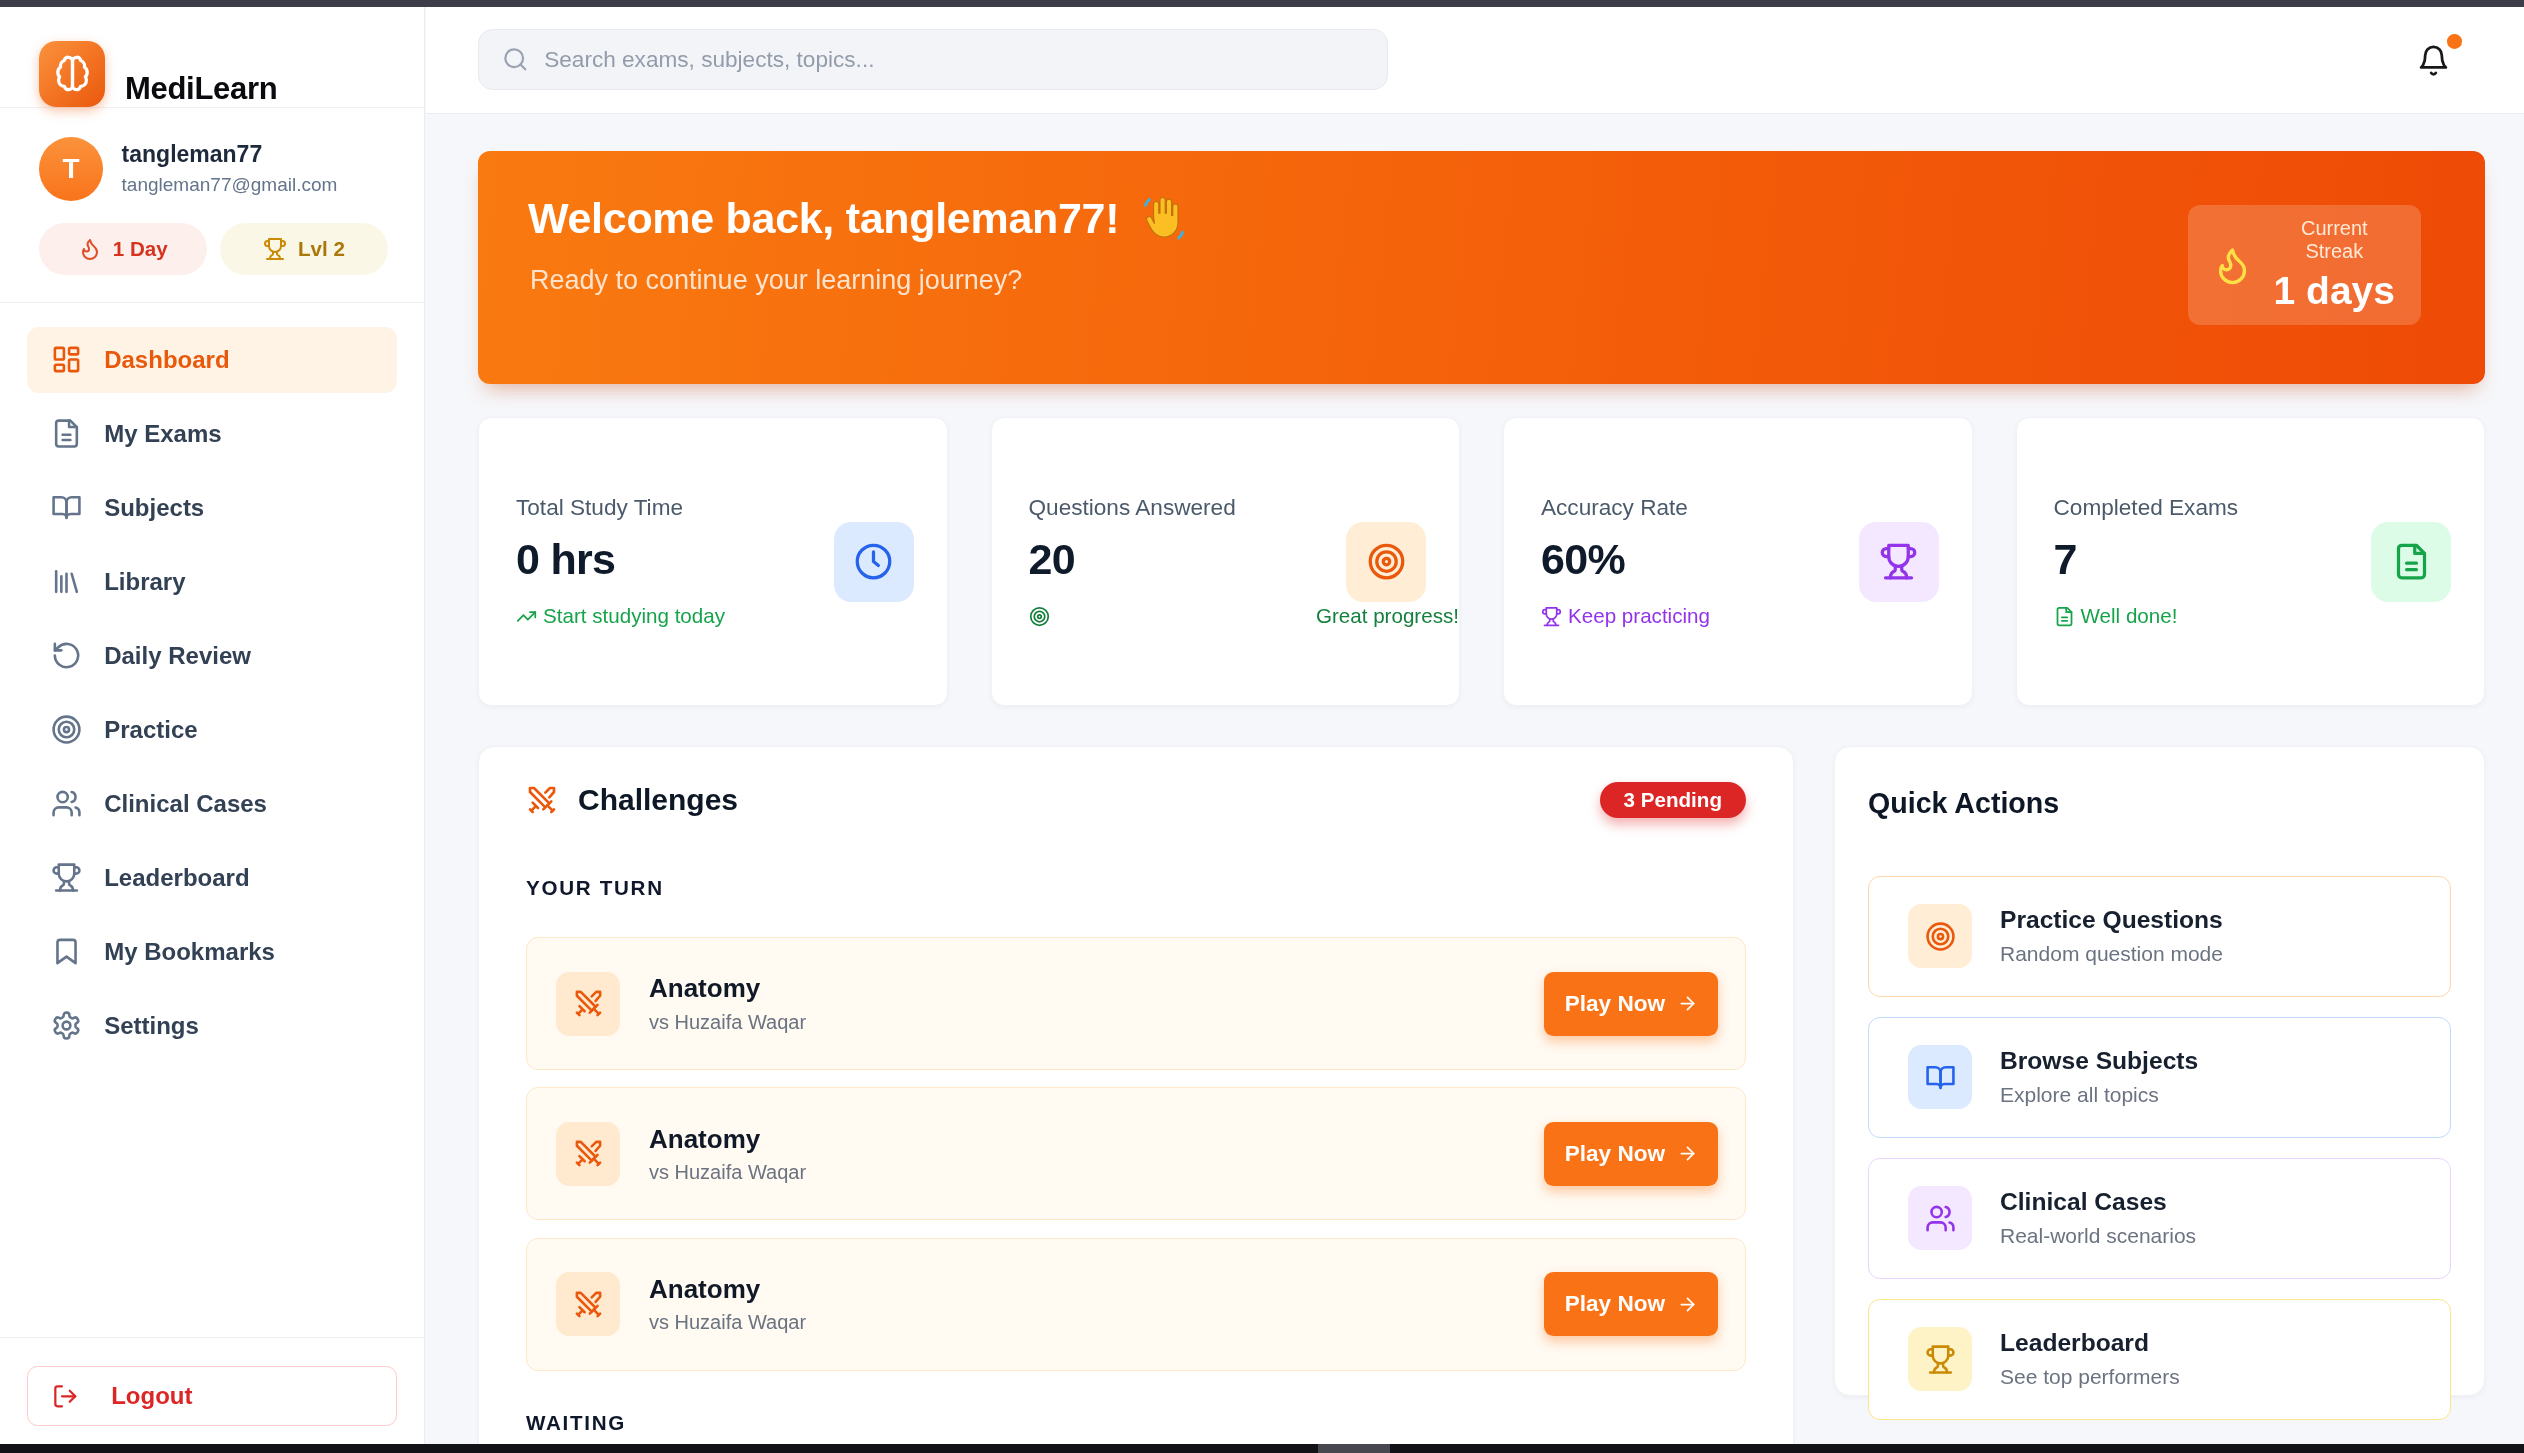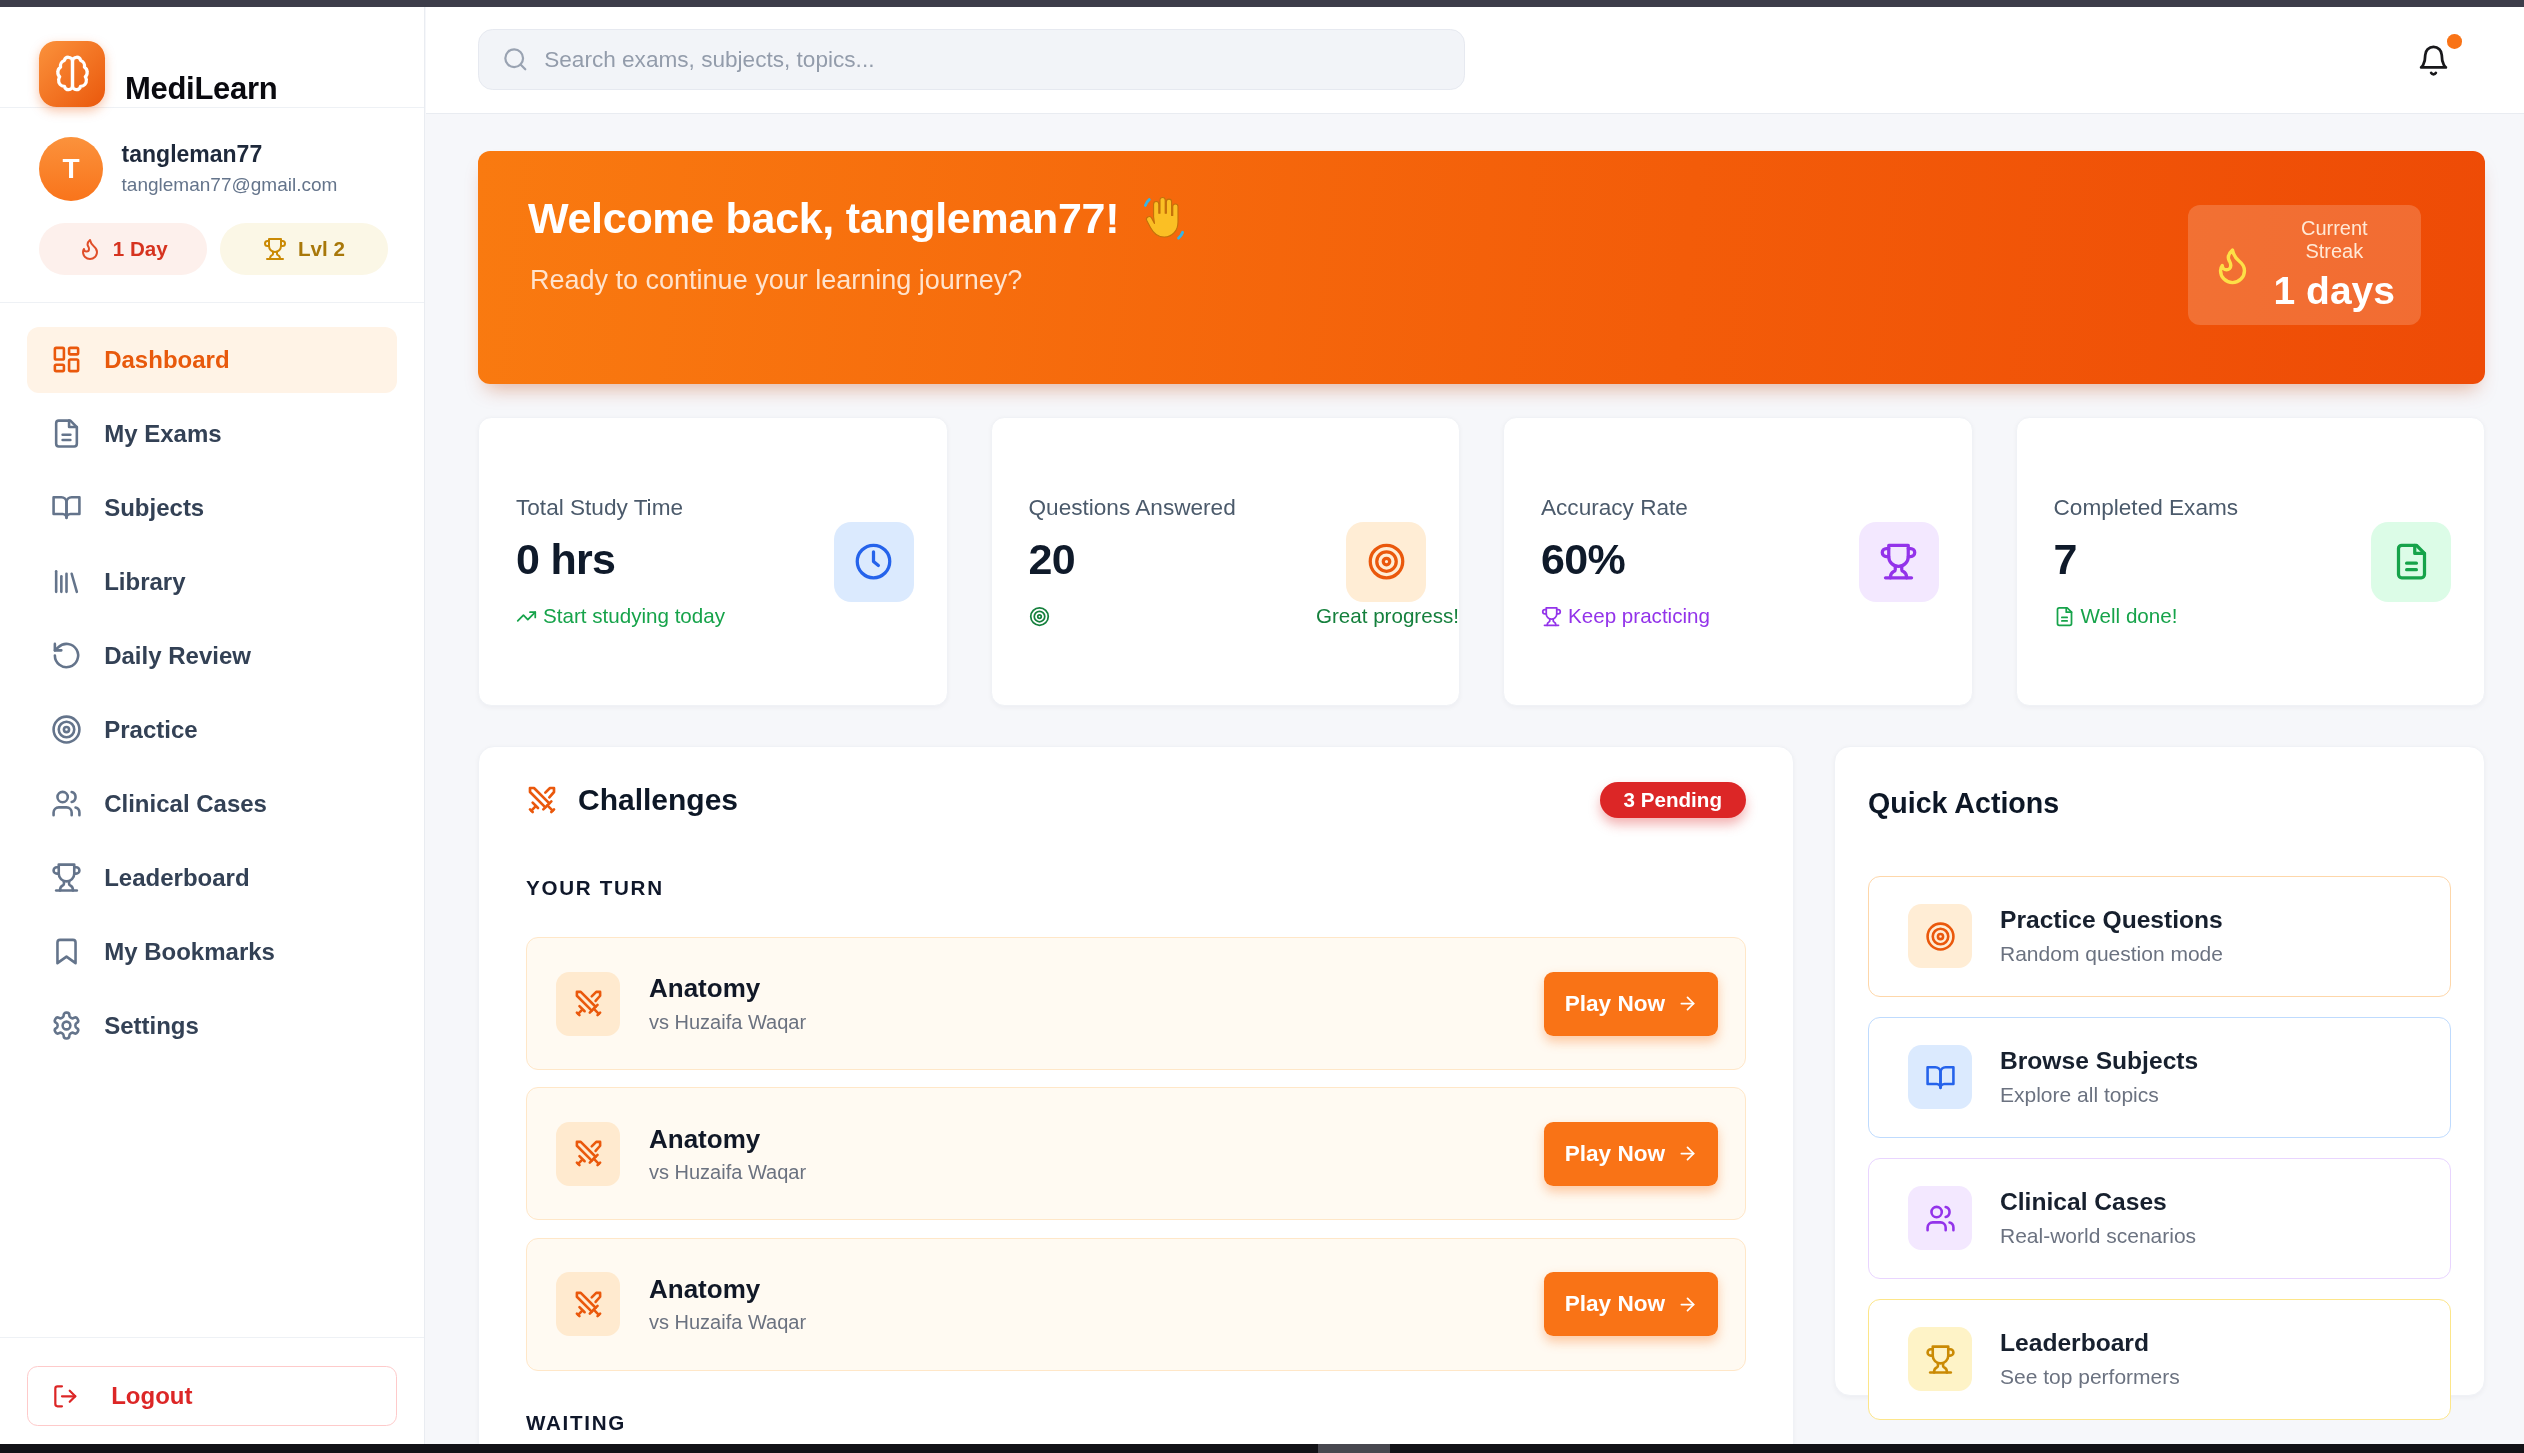--- a/index.html
+++ b/index.html
@@ -36,21 +36,21 @@
   .nav-item.active{background:#fff3e6}
   .nav-item.active .icon{color:#ea580c}
   .nav-item.active .nav-label{color:#e8590c}
   .side-footer{margin-top:auto;border-top:0.7px solid #eef1f5;padding:28px 26.6px 17.3px;flex:none}
   #logout-btn{width:100%;height:60px;border:1.3px solid #fecaca;border-radius:10.6px;background:#fff;display:flex;align-items:center;padding-left:24px;gap:33px;color:#dc2626;cursor:pointer;font-family:inherit}
   #logout-btn .icon{width:26.6px;height:26.6px}
   #logout-btn .lbl{font-size:24px;font-weight:700}
 
   
   #topbar{position:absolute;left:426px;top:6.6px;right:0;height:107px;background:#fff;border-bottom:0.7px solid #e9ecf1;z-index:10}
-  .search-box{position:absolute;left:52px;top:22.6px;width:987px;height:61px;background:#f2f4f8;border:1.3px solid #e6e9f0;border-radius:14.6px;display:flex;align-items:center;padding:0 22.6px}
+  .search-box{position:absolute;left:52px;top:22.6px;width:910px;height:61px;background:#f2f4f8;border:1.3px solid #e6e9f0;border-radius:14.6px;display:flex;align-items:center;padding:0 22.6px}
   .search-box .icon{width:26.6px;height:26.6px;color:#9aa3b2;flex:none}
   .search-box input{flex:1;margin-left:16px;border:0;outline:0;background:transparent;font-size:22.6px;color:#334155;font-family:inherit}
   .search-box input::placeholder{color:#939cab}
   .bell-wrap{position:absolute;right:66px;top:29px;width:43px;height:47px;cursor:pointer}
   .bell-wrap .icon{width:33px;height:33px;color:#18181b;margin-top:8px;margin-left:1.3px}
   .bell-dot{position:absolute;right:-2.7px;top:-1.3px;width:14.6px;height:14.6px;border-radius:50%;background:#f97316}
 
   
   #content{position:absolute;left:426px;top:114px;right:0;bottom:9.3px;background:#f6f7fa;padding:37px 40px 0 52px;overflow:hidden}
 

